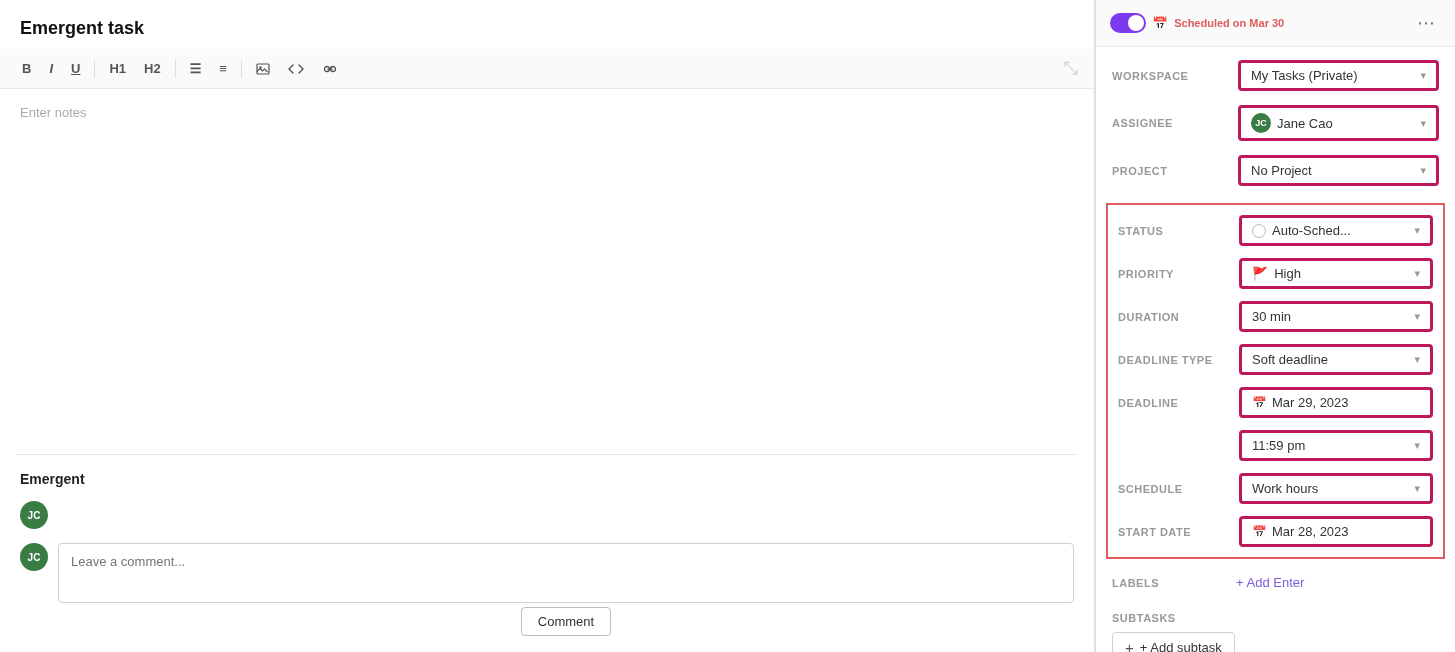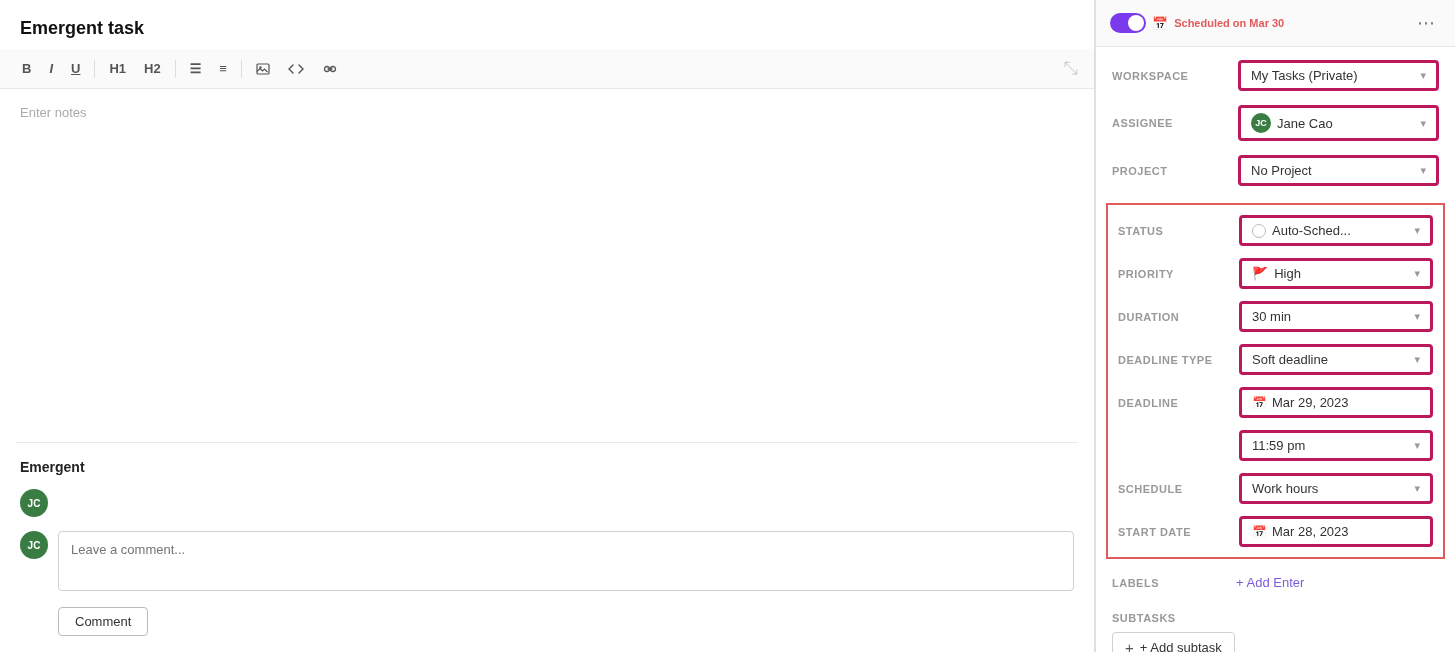--- a/index.html
+++ b/index.html
@@ -133,22 +133,22 @@
       min-height: 60px;
       font-size: 13px;
       color: #aaa;
       background: #fff;
       resize: none;
       outline: none;
     }
 
     .comment-btn-row {
       display: flex;
-      justify-content: flex-start;
-      margin-top: 16px;
+      justify-content: center;
+      margin-top: 4px;
       margin-left: 38px;
     }
 
     .comment-btn {
       background: #fff;
       border: 1px solid #bbb;
       border-radius: 4px;
       padding: 6px 16px;
       font-size: 13px;
       cursor: pointer;

